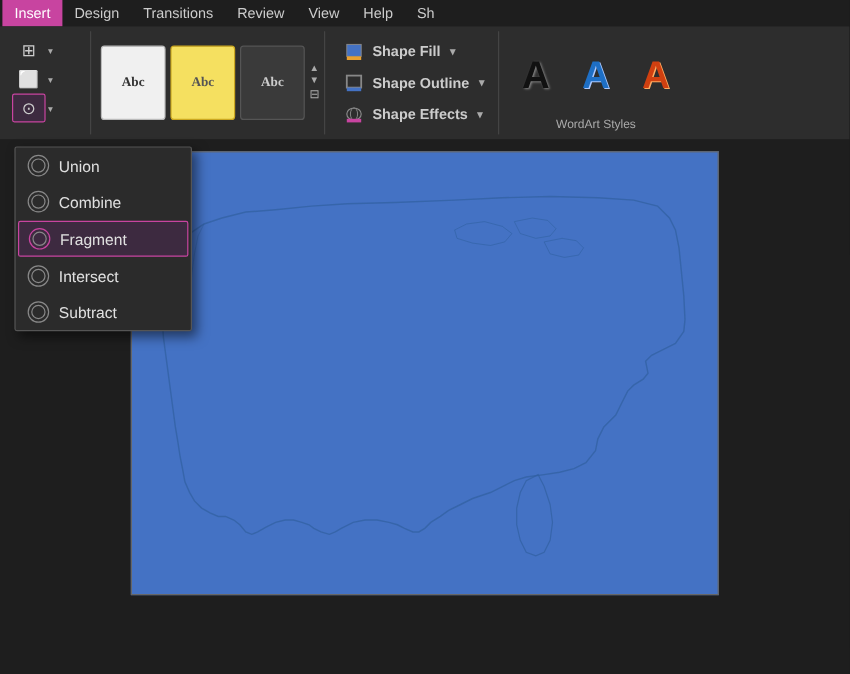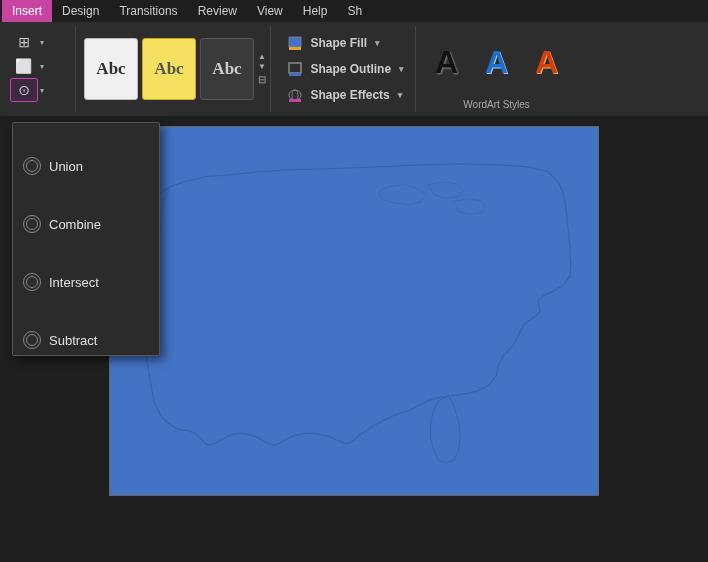--- a/index.html
+++ b/index.html
@@ -118,21 +118,21 @@
     }
 
     .shape-thumb {
       width: 54px;
       height: 62px;
       border-radius: 3px;
       background: #3a3a3a;
       display: flex;
       align-items: center;
       justify-content: center;
-      font-size: 17px;
+      font-size: 11px;
       color: #ccc;
       cursor: pointer;
       border: 1px solid #555;
       font-family: Georgia, serif;
       font-weight: bold;
     }
 
     .shape-thumb-1 { background: #f0f0f0; color: #333; border-color: #bbb; }
     .shape-thumb-2 { background: #f5e060; color: #555; border-color: #cca820; }
     .shape-thumb-3 { background: #3a3a3a; color: #ccc; border-color: #555; }
@@ -229,21 +229,20 @@
     }
 
     .menu-item {
       display: flex;
       align-items: center;
       gap: 8px;
       padding: 6px 10px;
       cursor: pointer;
       color: #e0e0e0;
       font-size: 13px;
-      margin-top: 28px;
     }
 
     .menu-item.highlighted {
       background: #3d2a40;
       border: 1px solid #c844a0;
       margin: 1px 2px;
       border-radius: 2px;
       padding: 5px 8px;
     }
 
@@ -390,20 +389,24 @@
   </div>
 
   <div class="dropdown-menu">
     <div class="menu-item">
       <div class="menu-icon"></div>
       <span>Union</span>
     </div>
     <div class="menu-item">
       <div class="menu-icon"></div>
       <span>Combine</span>
+    </div>
+    <div class="menu-item highlighted">
+      <div class="menu-icon" style="border-color:#c844a0;"></div>
+      <span>Fragment</span>
     </div>
     <div class="menu-item">
       <div class="menu-icon"></div>
       <span>Intersect</span>
     </div>
     <div class="menu-item">
       <div class="menu-icon"></div>
       <span>Subtract</span>
     </div>
   </div>

